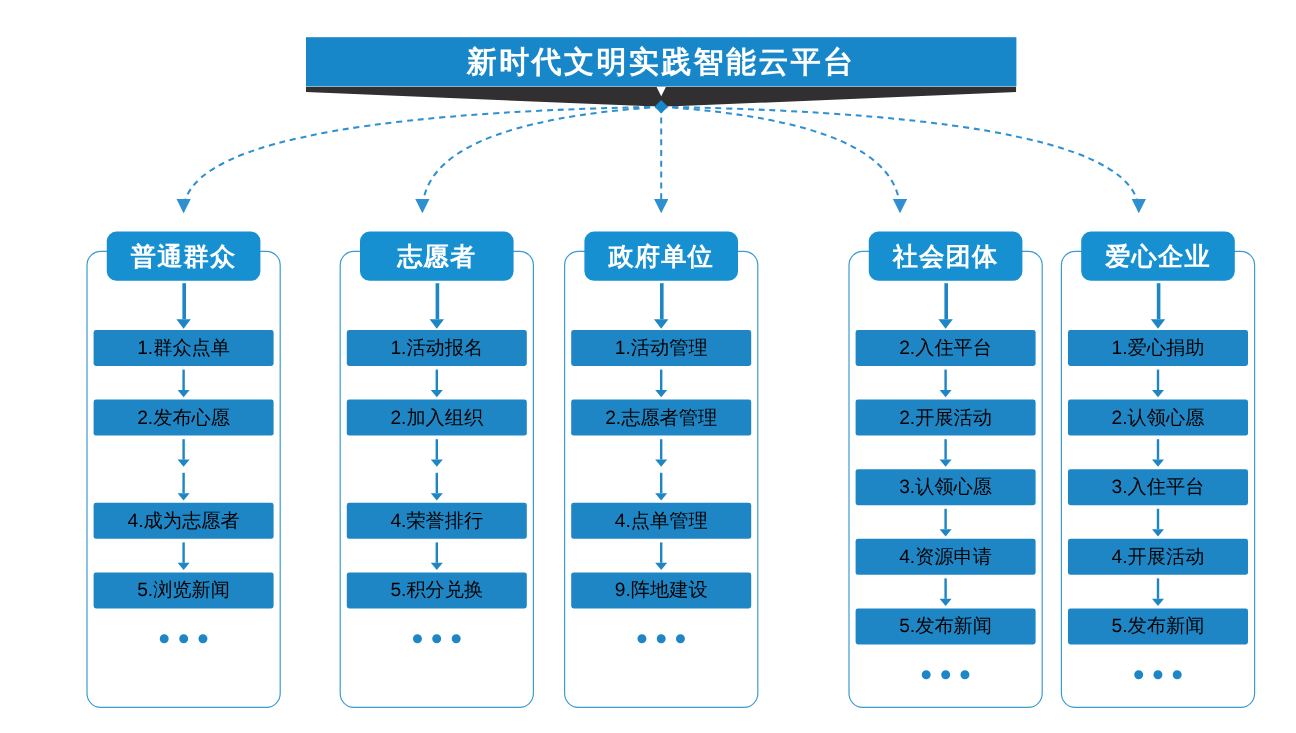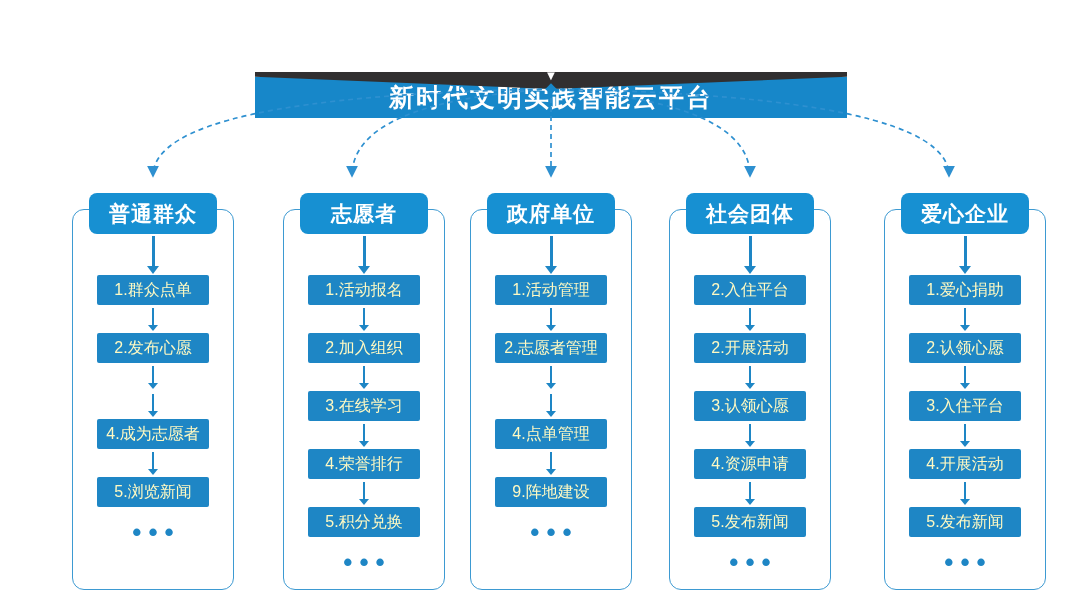--- a/index.html
+++ b/index.html
@@ -17,21 +17,21 @@
     position:relative;
     background:var(--bg);
     overflow:hidden;
     font-family:"Liberation Sans","DejaVu Sans",sans-serif;
   }
 
   
   .banner{
     position:absolute;left:255px;top:31px;width:592px;height:41px;
     background:var(--banner-blue);
-    display:flex;align-items:center;justify-content:center;margin-top:46px;
+    display:flex;align-items:center;justify-content:center;
   }
   .banner-title{
     color:#fff;font-size:25px;font-weight:bold;letter-spacing:2px;
     white-space:nowrap;
   }
   .banner-ribbon{
     position:absolute;left:255px;top:72px;width:592px;height:17px;
     background:var(--dark);
     clip-path:polygon(0 0,100% 0,100% 28%,50.2% 100%,0 28%);
   }
@@ -59,23 +59,23 @@
   }
   .col-header{
     position:absolute;top:-17px;left:50%;transform:translateX(-50%);
     width:128px;height:41px;border-radius:8px;
     background:var(--header-blue);
     color:#fff;font-size:21px;font-weight:bold;letter-spacing:1px;
     display:flex;align-items:center;justify-content:center;
     white-space:nowrap;
   }
   .step{
-    width:112px;height:30px;border-radius:2px;
+    width:150px;height:30px;border-radius:2px;
     background:var(--step-blue);
-    color:#fef9c3;font-size:16px;
+    color:#000000;font-size:16px;
     display:flex;align-items:center;justify-content:center;
     white-space:nowrap;
   }
   .varrow{
     width:2px;height:17px;background:var(--step-blue);
     position:relative;margin:3px 0 8px;
   }
   .varrow::after{
     content:"";position:absolute;left:50%;top:100%;
     transform:translateX(-50%);
@@ -84,21 +84,21 @@
   }
   .varrow.long{height:30px;width:3px;margin:0 0 9px;}
   .varrow.long::after{border-width:6px;border-top-width:8px;border-bottom:0;}
   .more-dots{
     margin-top:12px;
     color:var(--step-blue);font-size:26px;font-weight:bold;
     letter-spacing:7px;padding-left:7px;line-height:1;
   }
 
   .col-1{left:72px;text-align:right;}  .col-2{left:271px;margin-left:12px;}  .col-3{left:470px;}
-  .col-4{left:669px;} .col-5{left:868px;margin-left:16px;}
+  .col-4{left:707px;} .col-5{left:868px;margin-left:16px;}
 </style>
 </head>
 <body>
 
 <div class="banner">
   <span class="banner-title">新时代文明实践智能云平台</span>
 </div>
 <div class="banner-ribbon"></div>
 <span class="banner-down-arrow">▼</span>
 <div class="hub-node"></div>
@@ -132,21 +132,20 @@
   <div class="more-dots">•••</div>
 </div>
 
 <div class="column col-2">
   <div class="col-header">志愿者</div>
   <div class="varrow long"></div>
   <div class="step">1.活动报名</div>
   <div class="varrow"></div>
   <div class="step">2.加入组织</div>
   <div class="varrow"></div>
-  <div class="step">3.在线学习</div>
   <div class="varrow"></div>
   <div class="step">4.荣誉排行</div>
   <div class="varrow"></div>
   <div class="step">5.积分兑换</div>
   <div class="more-dots">•••</div>
 </div>
 
 <div class="column col-3">
   <div class="col-header">政府单位</div>
   <div class="varrow long"></div>

